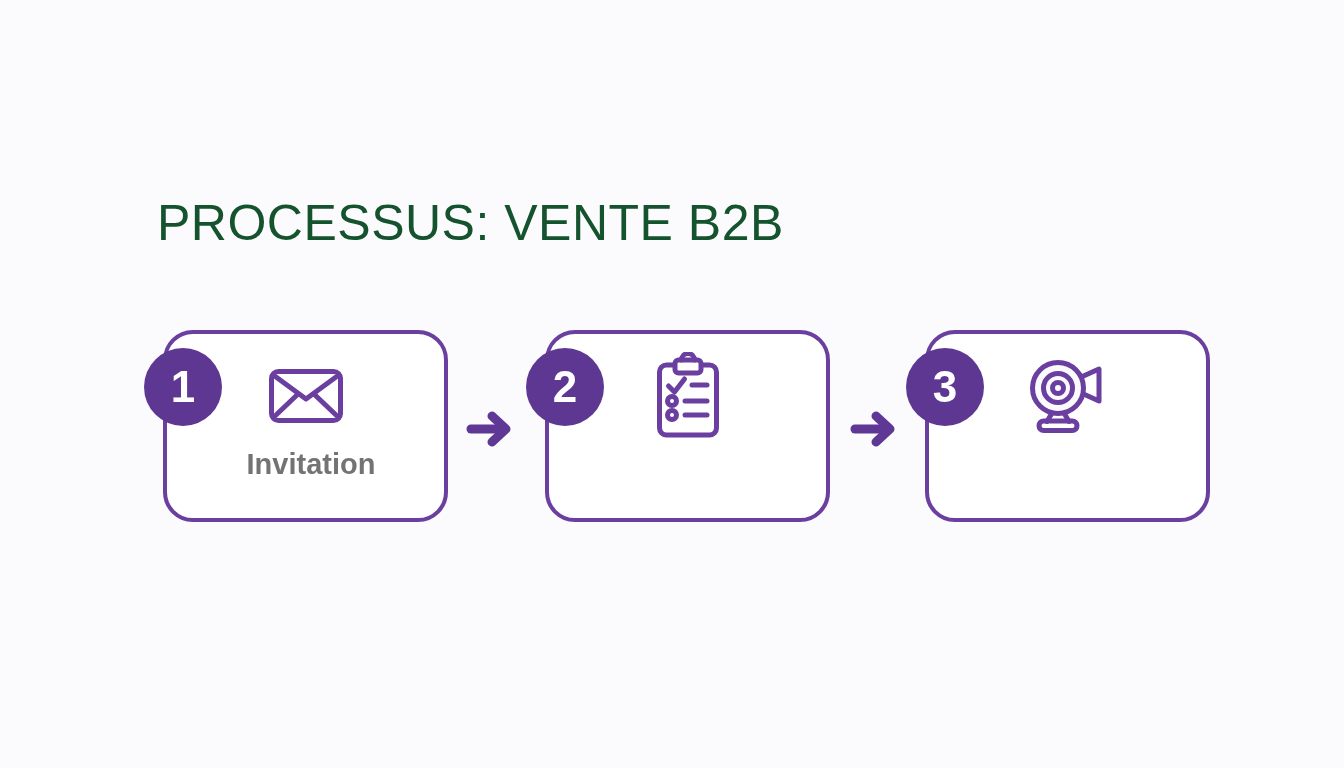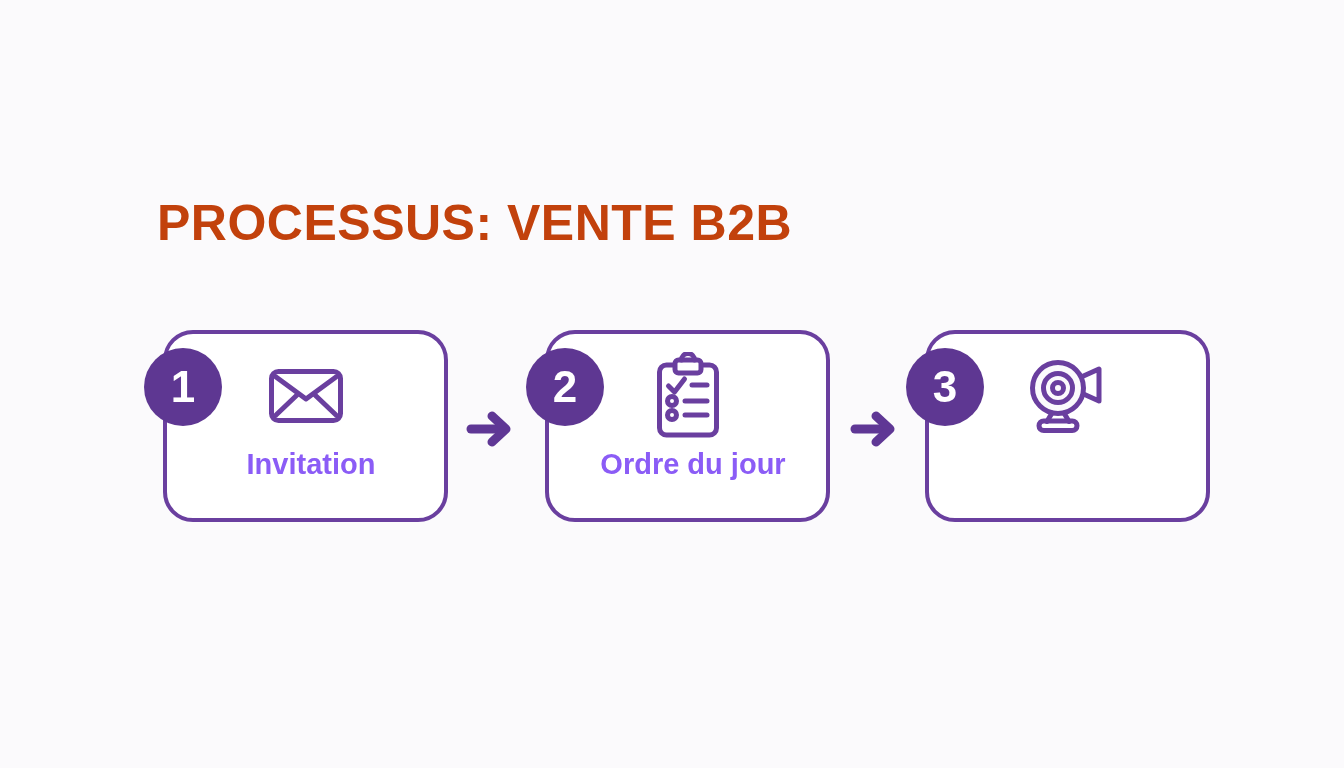--- a/index.html
+++ b/index.html
@@ -12,23 +12,23 @@
     position: relative;
     background: #fbfafc;
     font-family: "Liberation Sans", sans-serif;
     overflow: hidden;
   }
   .page-title {
     position: absolute;
     left: 157px;
     top: 160px;
     font-size: 50px;
-    font-weight: bold;
+    font-weight: normal;
     letter-spacing: 0.5px;
-    color: #c2410c;
+    color: #14532d;
     white-space: nowrap;
   }
   .step-box {
     position: absolute;
     top: 330px;
     width: 285px;
     height: 192px;
     box-sizing: border-box;
     border: 4px solid #6a3f9f;
     border-radius: 30px;
@@ -64,21 +64,21 @@
     justify-content: center;
   }
   .step-label {
     position: absolute;
     left: 11px;
     right: 0;
     top: 114px;
     text-align: center;
     font-size: 29px;
     font-weight: bold;
-    color: #8b5cf6;
+    color: #737373;
     white-space: nowrap;
   }
   .flow-arrow {
     position: absolute;
     top: 409px;
     width: 46px;
     height: 40px;
   }
   .flow-arrow.a1 { left: 466px; }
   .flow-arrow.a2 { left: 850px; }
@@ -115,21 +115,20 @@
       <rect x="20" y="8" width="26" height="13" rx="3.5" fill="#ffffff"></rect>
       <path d="M26.5 8 a6.5 6.5 0 0 1 13 0"></path>
       <path d="M13.5 34 l6 6 l10 -13"></path>
       <path d="M37 33 H52"></path>
       <circle cx="17" cy="49" r="4.5"></circle>
       <path d="M30 49 H52"></path>
       <circle cx="17" cy="63" r="4.5"></circle>
       <path d="M30 63 H52"></path>
     </svg>
   </div>
-  <div class="step-label">Ordre du jour</div>
 </div>
 
 <svg class="flow-arrow a2" viewBox="0 0 46 40" fill="none" stroke="#5f3795" stroke-width="9" stroke-linecap="round" stroke-linejoin="round">
   <path d="M5 20 H36"></path>
   <path d="M26 7 L40 20 L26 33"></path>
 </svg>
 
 <div class="step-box b3">
   <div class="step-badge">3</div>
   <div class="icon-area">

